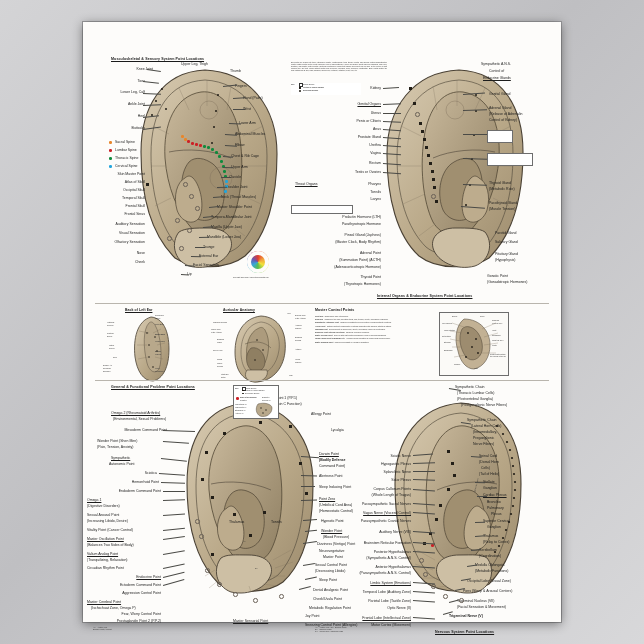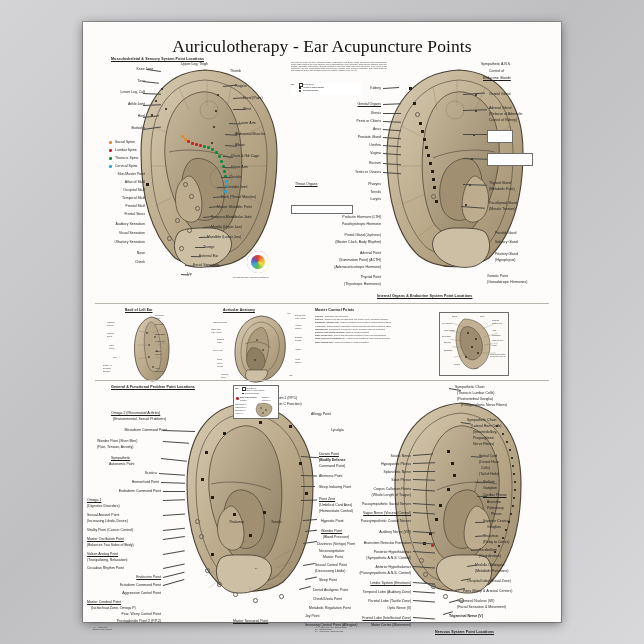--- a/index.html
+++ b/index.html
@@ -50,21 +50,20 @@
 </head>
 <body>
 
 <div id="poster-wrap">
   <div class="edge-l"></div>
   <div class="edge-r"></div>
   <div class="edge-b"></div>
 
   <div id="poster">
 
-    <div class="ttl">Auriculotherapy - Ear Acupuncture Points</div>
 
     <div class="nano" style="left:208px;top:39px;width:96px;text-align:justify;">Ear points are divided into three categories: master, (multipurpose) tonic therapy points, and specific system/organ/structure points. Master points are the most commonly used in auriculotherapy. There are balance points used for balancing, pain relief, sedation, and master control points. Functional points have names that classify and reflect how all more on the power in what problem they will treat. These distinct points such as allergy, insomnia, sleep, smoking, constipation. Body points identify the body parts such as arm, hand, shoulder, spinal cord, vertebrae, intestine, heart, liver, etc.</div>
 
     <div class="kbox" style="left:208px;top:61px;width:70px;height:12px;">
       <div class="nano" style="left:0;top:0;font-weight:bold;">KEY:</div>
       <div style="position:absolute;left:8px;top:.4px;width:2px;height:2px;border:.3px solid #333;background:#fff;"></div>
       <div class="nano" style="left:12px;top:0;">Raised Surface</div>
       <div style="position:absolute;left:8px;top:3.6px;width:2px;height:2px;background:#231f18;"></div>
       <div class="nano" style="left:12px;top:3.2px;font-weight:bold;">Vertical or Hidden Surface</div>
       <div style="position:absolute;left:8px;top:6.8px;width:2.2px;height:2.2px;background:#231f18;border-radius:50%;"></div>

